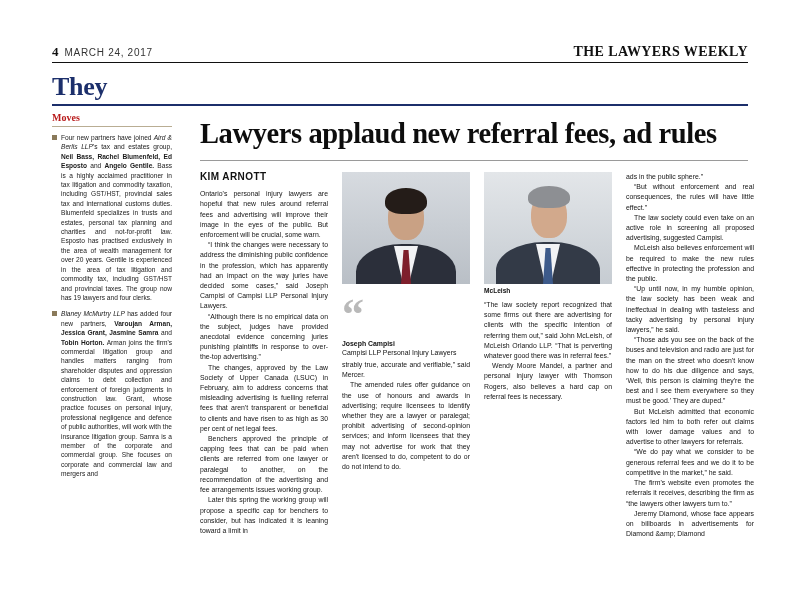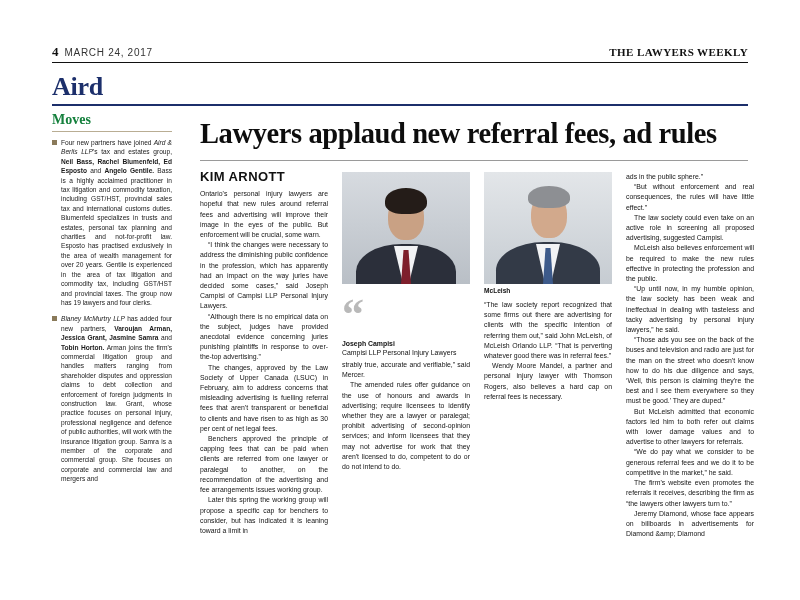--- a/index.html
+++ b/index.html
@@ -48,21 +48,21 @@
   .rh-date {
     font-family: "Liberation Sans", sans-serif;
     font-size: 10px;
     letter-spacing: 0.7px;
     color: #333;
     text-transform: uppercase;
   }
   .rh-right {
     font-family: "Liberation Serif", serif;
     font-weight: bold;
-    font-size: 11px;
+    font-size: 14px;
     letter-spacing: 0.4px;
     color: #111;
     text-transform: uppercase;
   }
   .rule-top {
     position: absolute;
     top: 62px;
     left: 52px;
     right: 52px;
     height: 1px;
@@ -93,22 +93,22 @@
   .rail {
     position: absolute;
     top: 112px;
     left: 52px;
     width: 120px;
     height: 478px;
   }
   .rail-head {
     font-family: "Liberation Serif", serif;
     font-weight: bold;
-    font-size: 14px;
-    color: #15803d;
+    font-size: 10px;
+    color: #b91c1c;
     margin-bottom: 3px;
   }
   .rail-rule {
     height: 1px;
     background: #b9ad93;
     margin-bottom: 6px;
   }
   .rail-item {
     position: relative;
     font-family: "Liberation Sans", sans-serif;
@@ -162,21 +162,21 @@
     line-height: 10.2px;
     color: #141414;
     text-align: justify;
     overflow: hidden;
   }
   .col p { margin: 0 0 0 0; text-indent: 8px; }
   .col p.first { text-indent: 0; }
   .byline {
     font-family: "Liberation Sans", sans-serif;
     font-weight: bold;
-    font-size: 13px;
+    font-size: 10px;
     letter-spacing: 0.4px;
     color: #111;
     margin-bottom: 7px;
   }
   #col1 { left: 200px; height: 418px; }
   #col2 { left: 342px; height: 418px; top: 360px; }
   #col3 { left: 484px; height: 418px; top: 360px; }
   #col4 { left: 626px; height: 418px; }
 
   
@@ -264,21 +264,21 @@
 
   <div class="running-head">
     <div class="rh-left">
       <span class="folio">4</span>
       <span class="rh-date">MARCH 24, 2017</span>
     </div>
     <div class="rh-right">THE LAWYERS WEEKLY</div>
   </div>
   <div class="rule-top"></div>
 
-  <div class="section-title">Aird</div>
+  <div class="section-title">They</div>
   <div class="rule-section"></div>
 
   <div class="rail">
     <div class="rail-head">Moves</div>
     <div class="rail-rule"></div>
     <div class="rail-item">
       <span class="bullet"></span>
       <span>Four new partners have joined <i>Aird &amp; Berlis LLP</i>'s tax and estates group, <b>Neil Bass, Rachel Blumenfeld, Ed Esposto</b> and <b>Angelo Gentile.</b> Bass is a highly acclaimed practitioner in tax litigation and commodity taxation, including GST/HST, provincial sales tax and international customs duties. Blumenfeld specializes in trusts and estates, personal tax planning and charities and not-for-profit law. Esposto has practised exclusively in the area of wealth management for over 20 years. Gentile is experienced in the area of tax litigation and commodity tax, including GST/HST and provincial taxes. The group now has 19 lawyers and four clerks.</span>
     </div>
     <div class="rail-item">

